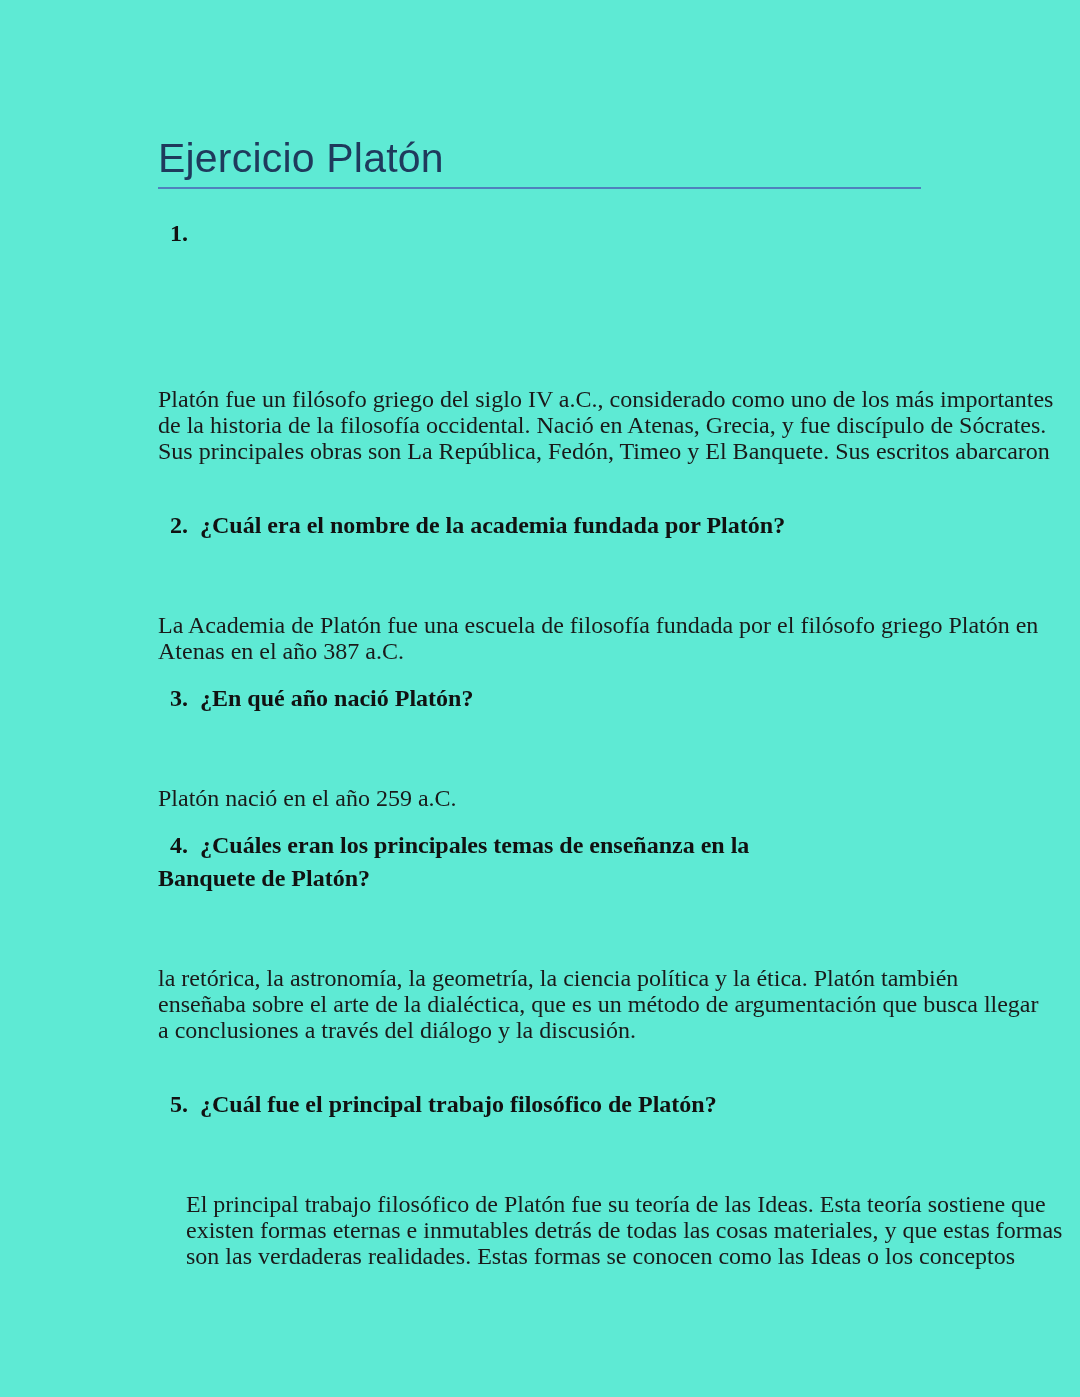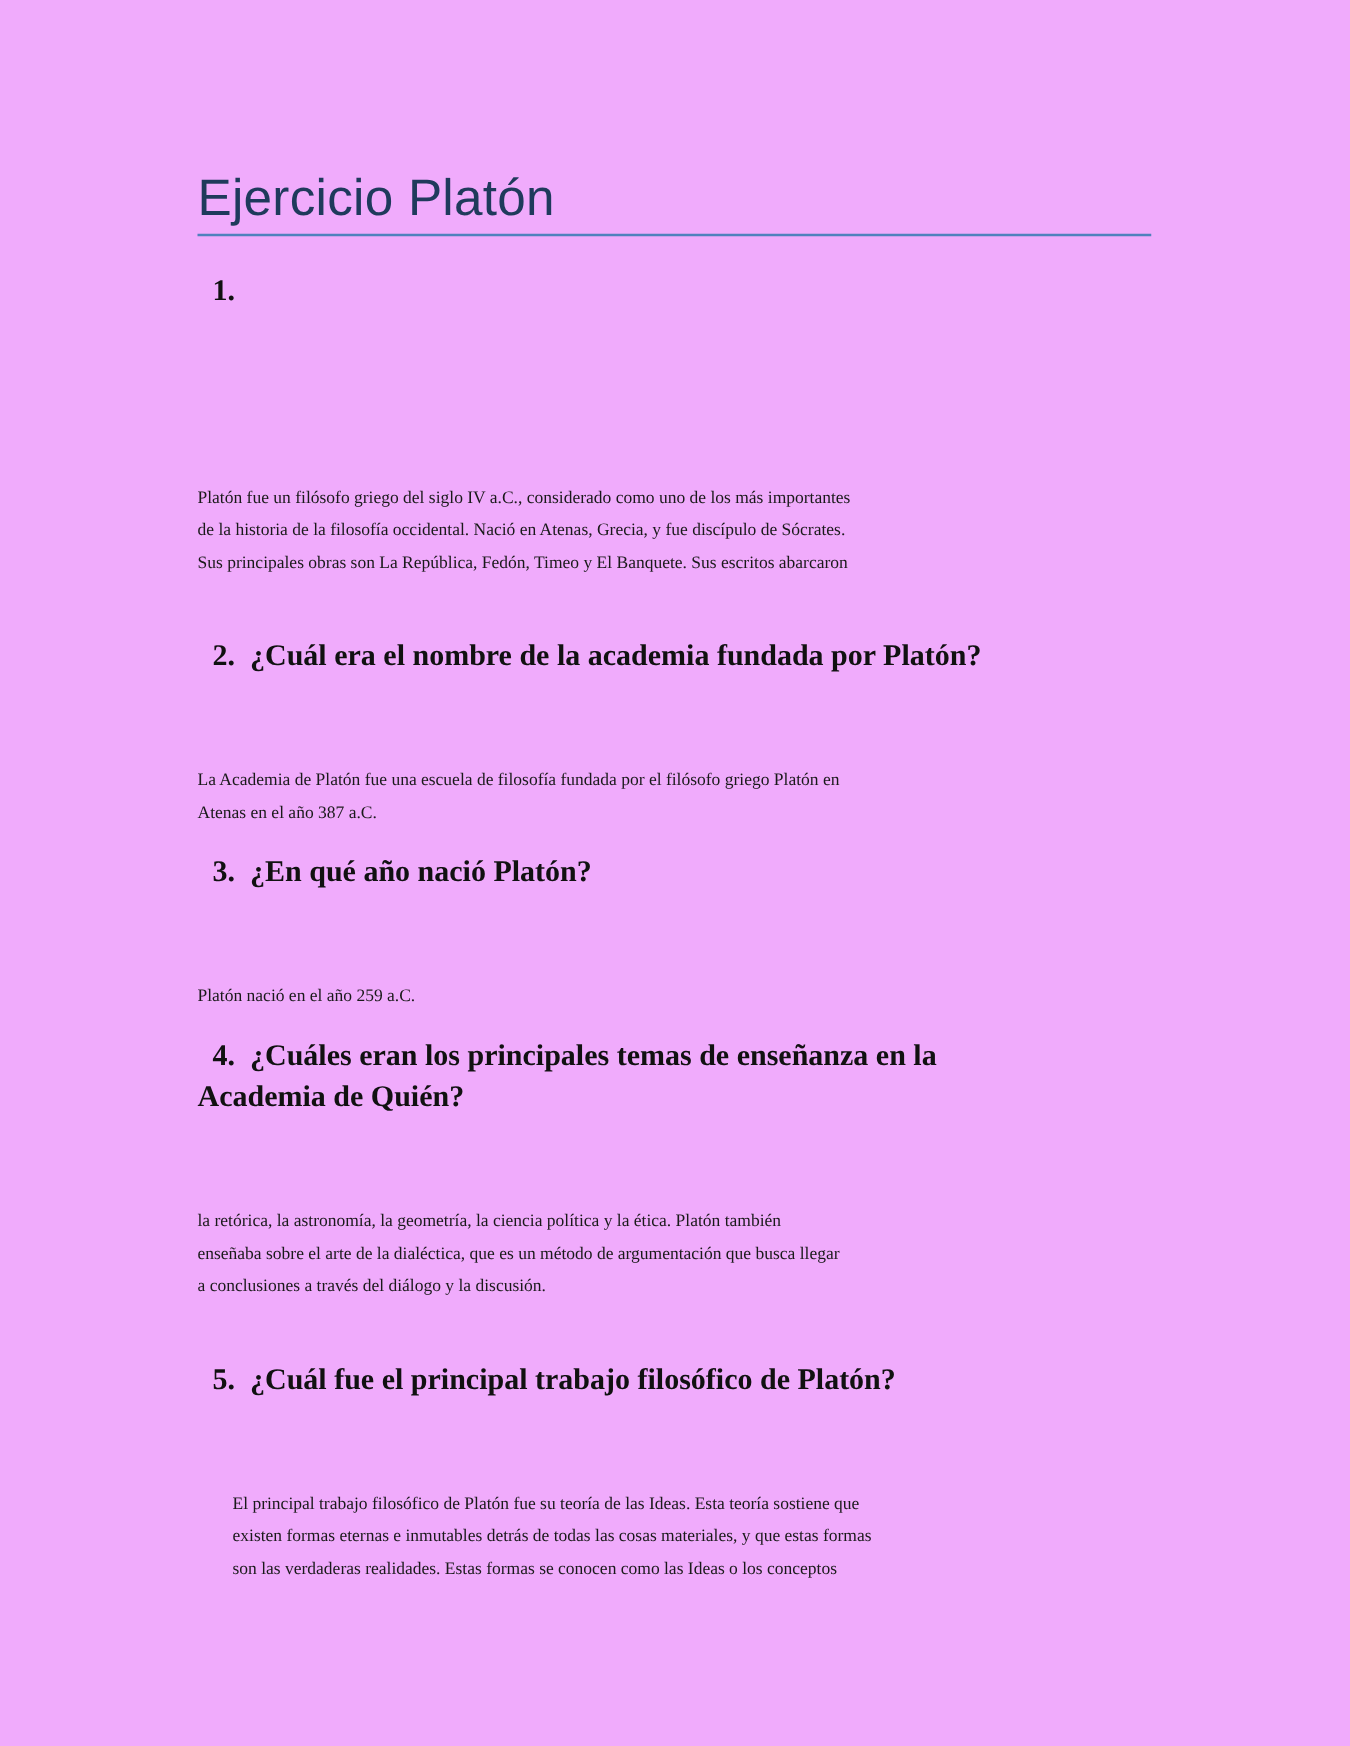--- a/index.html
+++ b/index.html
@@ -13,21 +13,21 @@
       position: relative;
       overflow: hidden;
       font-family: "Liberation Serif", "DejaVu Serif", serif;
       color: #1a1a1a;
     }
     .page {
       position: absolute;
       left: 0; top: 0;
       width: 1080px;
       height: 1397px;
-      background: #f0abfc;
+      background: #5eead4;
     }
     .title {
       position: absolute;
       left: 158px;
       top: 130px;
       font-family: "Liberation Sans", "DejaVu Sans", sans-serif;
       font-size: 41px;
       color: #1f3a5c;
       letter-spacing: 0.2px;
       margin: 0;
@@ -54,21 +54,21 @@
     }
     .q .num {
       display: inline-block;
       width: 30px;
     }
     .p {
       position: absolute;
       left: 158px;
       width: 770px;
       font-family: "Liberation Serif", "DejaVu Serif", serif;
-      font-size: 14px;
+      font-size: 24px;
       color: #1a1a1a;
       line-height: 26px;
       margin: 0;
     }
     .p span { display: block; white-space: nowrap; }
   </style>
 </head>
 <body>
 
 <div class="page">
@@ -94,21 +94,21 @@
   <div class="q" style="left:170px; top:681px;">
     <span class="num">3.</span><span>¿En qué año nació Platón?</span>
   </div>
   <div class="p" style="top:785px;">
     <span>Platón nació en el año 259 a.C.</span>
   </div>
 
   <div class="q" style="left:170px; top:828px;">
     <span class="num">4.</span><span>¿Cuáles eran los principales temas de enseñanza en la</span>
   </div>
-  <div class="q" style="left:158px; top:861px;">Academia de Quién?</div>
+  <div class="q" style="left:158px; top:861px;">Banquete de Platón?</div>
   <div class="p" style="top:965px;">
     <span>la retórica, la astronomía, la geometría, la ciencia política y la ética. Platón también</span>
     <span>enseñaba sobre el arte de la dialéctica, que es un método de argumentación que busca llegar</span>
     <span>a conclusiones a través del diálogo y la discusión.</span>
   </div>
 
   <div class="q" style="left:170px; top:1087px;">
     <span class="num">5.</span><span>¿Cuál fue el principal trabajo filosófico de Platón?</span>
   </div>
   <div class="p" style="top:1191px;margin-left:28px;">

